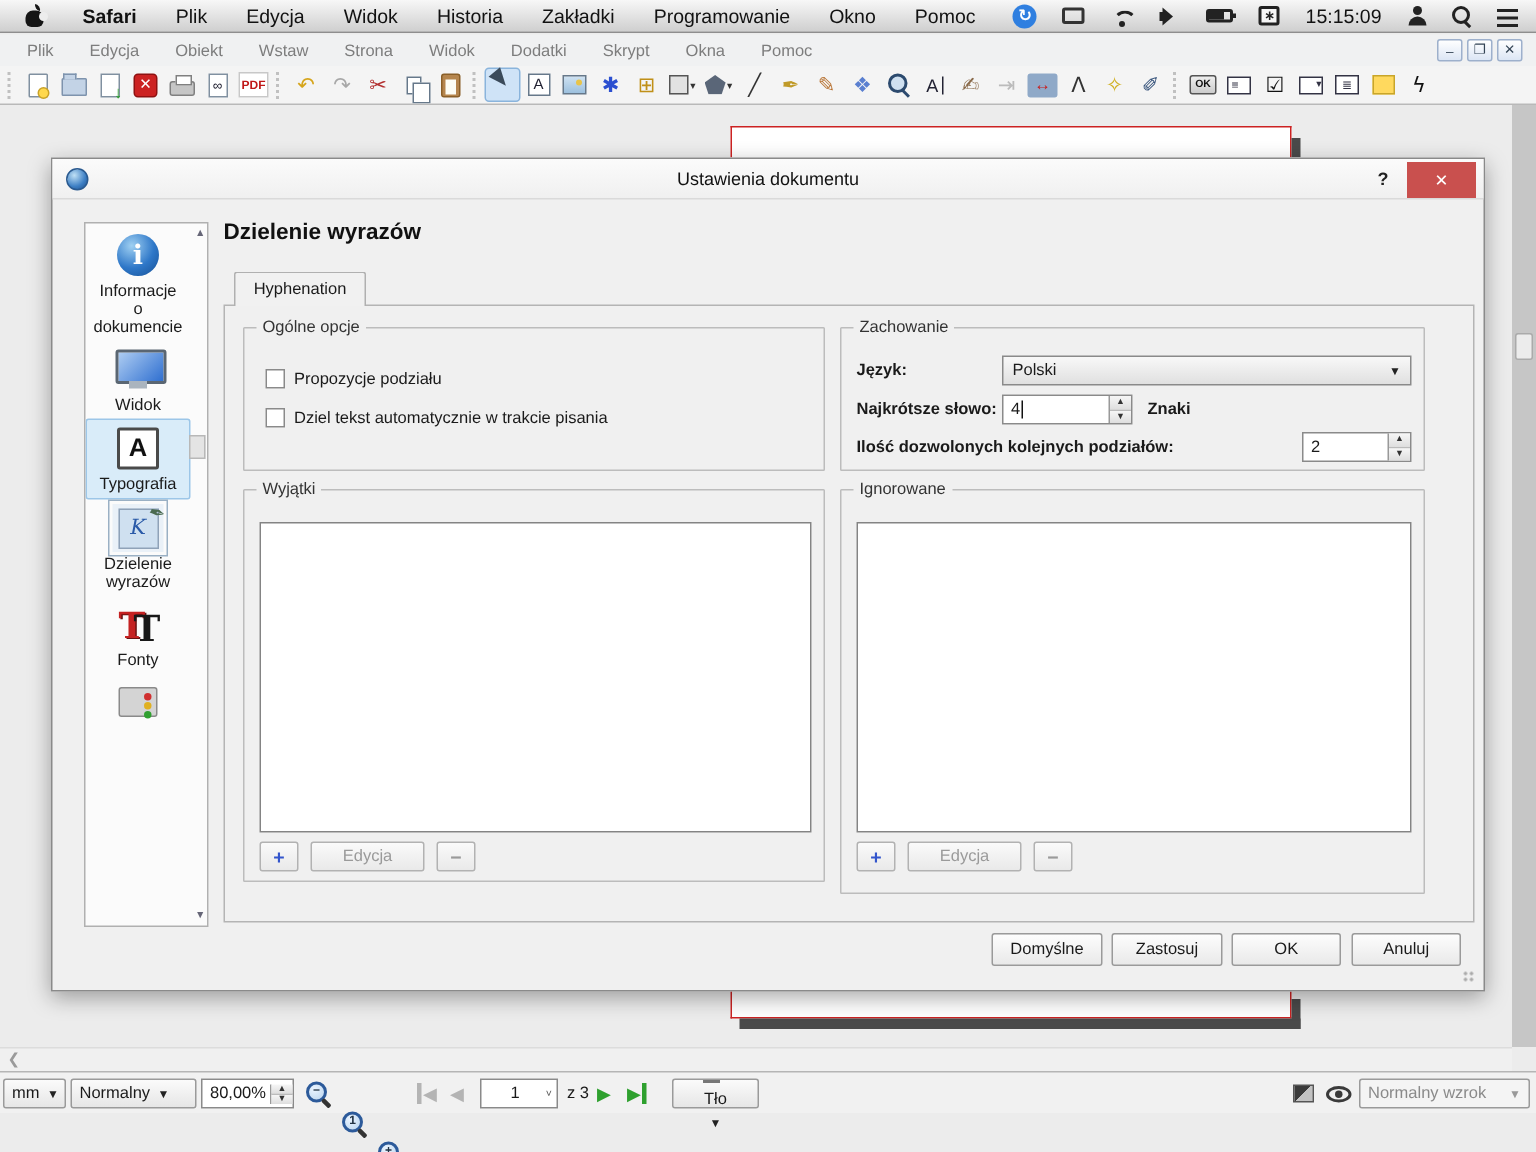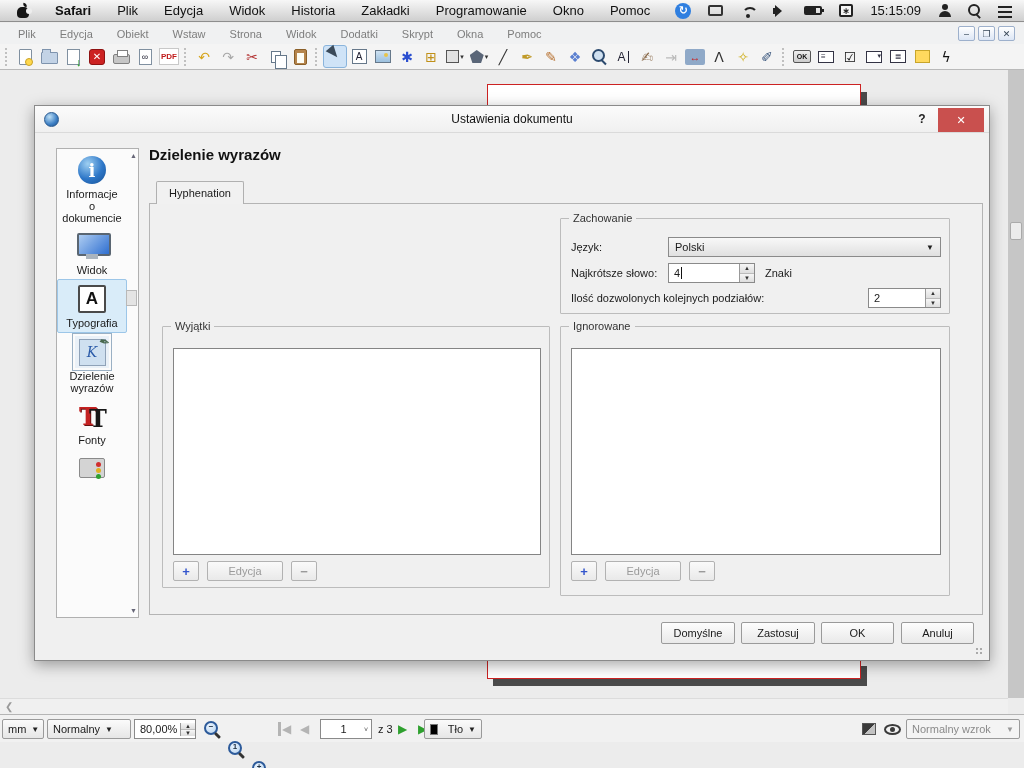--- a/index.html
+++ b/index.html
@@ -210,21 +210,21 @@
   .spin .btns { width:15px; border-left:1px solid #999; display:flex; flex-direction:column; }
   .spin .btns > div { flex:1; display:flex; align-items:center; justify-content:center; font-size:6px;
     color:#333; background:linear-gradient(#f6f6f6,#dedede); }
   .spin .btns > div:first-child { border-bottom:1px solid #bbb; }
 
   .dlgbtn { position:absolute; top:516px; width:74px; height:22px; border:1px solid #9a9a9a; border-radius:2px;
     background:linear-gradient(#fdfdfd,#e9e9e9); display:flex; align-items:center; justify-content:center; }
   #grip { position:absolute; right:6px; bottom:5px; width:8px; height:8px;
     background-image:radial-gradient(#aaa 1px, transparent 1.2px); background-size:4px 4px; }
 
-  .flabel { position:absolute; color:#1a1a1a; }
+  .flabel { position:absolute; color:#1a1a1a;font-weight:bold; }
 
   
   #statusbar { left:0; top:714px; width:1024px; height:28px; background:#f1f1f1; border-top:1px solid #b5b5b5; }
   .sb { position:absolute; top:4px; height:20px; display:flex; align-items:center; }
   .sbdrop { border:1px solid #9a9a9a; background:linear-gradient(#fbfbfb,#e6e6e6); border-radius:2px;
     padding:0 5px; gap:5px; }
   .sbdrop .carr { font-size:8px; color:#222; }
   .magbtn { position:relative; width:20px; height:20px; }
   .magbtn::before { content:""; position:absolute; left:2px; top:2px; width:10px; height:10px;
     border:2px solid #2c5a9a; border-radius:50%; background:radial-gradient(circle at 35% 30%,#eaf4ff,#b9d4ee); }
@@ -491,20 +491,31 @@
       <div class="scol">
         <span class="sarr" style="top:3px;">▲</span>
         <span class="sthumb"></span>
         <span class="sarr" style="bottom:3px;">▼</span>
       </div>
     </div>
 
     <div id="tab">Hyphenation</div>
     <div id="pane">
 
+      <div class="group" style="left:12px;top:14px;width:388px;height:96px;">
+        <span class="gtitle">Ogólne opcje</span>
+        <div class="chkrow" style="left:14px;top:27px;">
+          <span class="chk"></span>
+          <span>Propozycje podziału</span>
+        </div>
+        <div class="chkrow" style="left:14px;top:53px;">
+          <span class="chk"></span>
+          <span>Dziel tekst automatycznie w trakcie pisania</span>
+        </div>
+      </div>
 
       <div class="group" style="left:410px;top:14px;width:390px;height:96px;">
         <span class="gtitle">Zachowanie</span>
         <span class="flabel" style="left:10px;top:22px;">Język:</span>
         <div class="combo" style="left:107px;top:18px;width:273px;">
           <span>Polski</span>
           <span class="carr">▼</span>
         </div>
         <span class="flabel" style="left:10px;top:48px;">Najkrótsze słowo:</span>
         <div class="spin" style="left:107px;top:44px;width:87px;">
@@ -597,21 +608,21 @@
       <span class="val" style="justify-content:center;">
           <span>1</span>
         </span>
       <span style="display:flex;align-items:center;padding:0 3px;font-size:7px;color:#555;">˅</span>
     </div>
     <div class="sb" style="left:378px;">z 3</div>
     <div class="sb nav green" style="left:398px;">▶</div>
     <div class="sb nav green" style="left:418px;">
         <span class="bar-r">▶</span>
       </div>
-    <div class="sb sbdrop" style="left:424px;width:58px;">
+    <div class="sb sbdrop" style="left:448px;width:58px;flex-direction:column;">
       <span class="layersq"></span>
       <span>Tło</span>
       <span class="carr">▼</span>
     </div>
     <div class="sb" style="left:862px;">
         <span class="cm-ic"></span>
       </div>
     <div class="sb" style="left:884px;">
         <span class="eye-ic"></span>
       </div>

